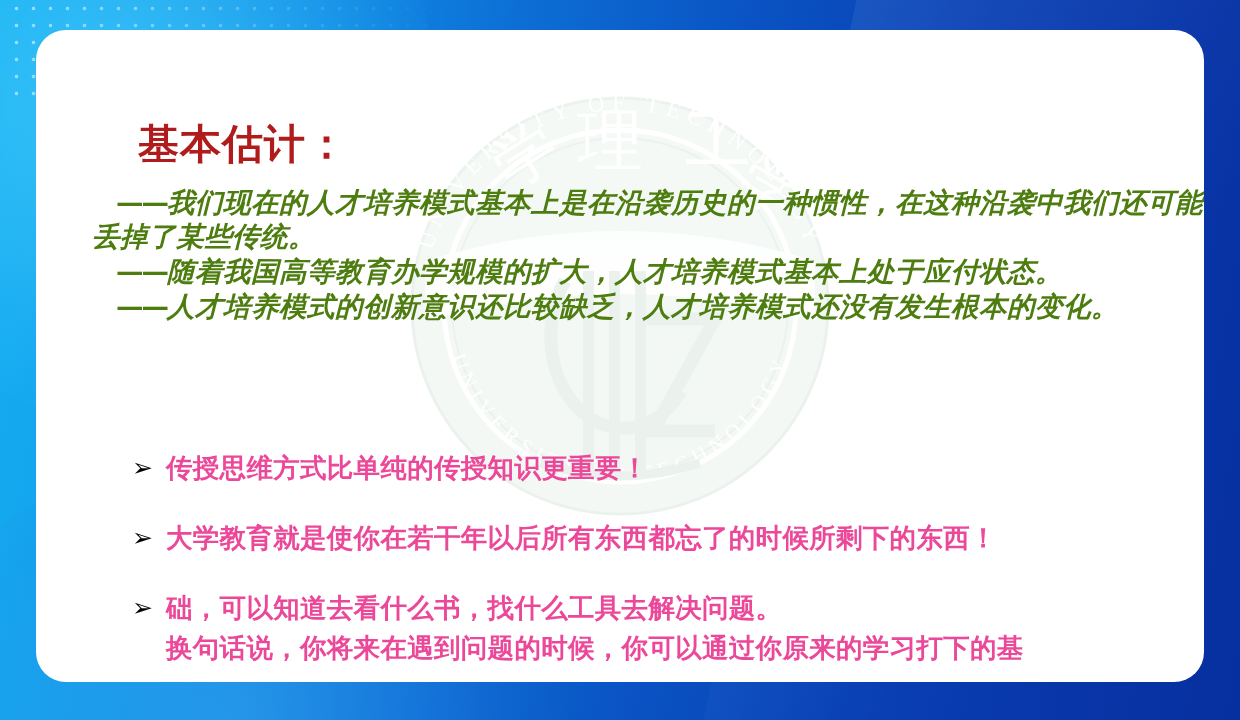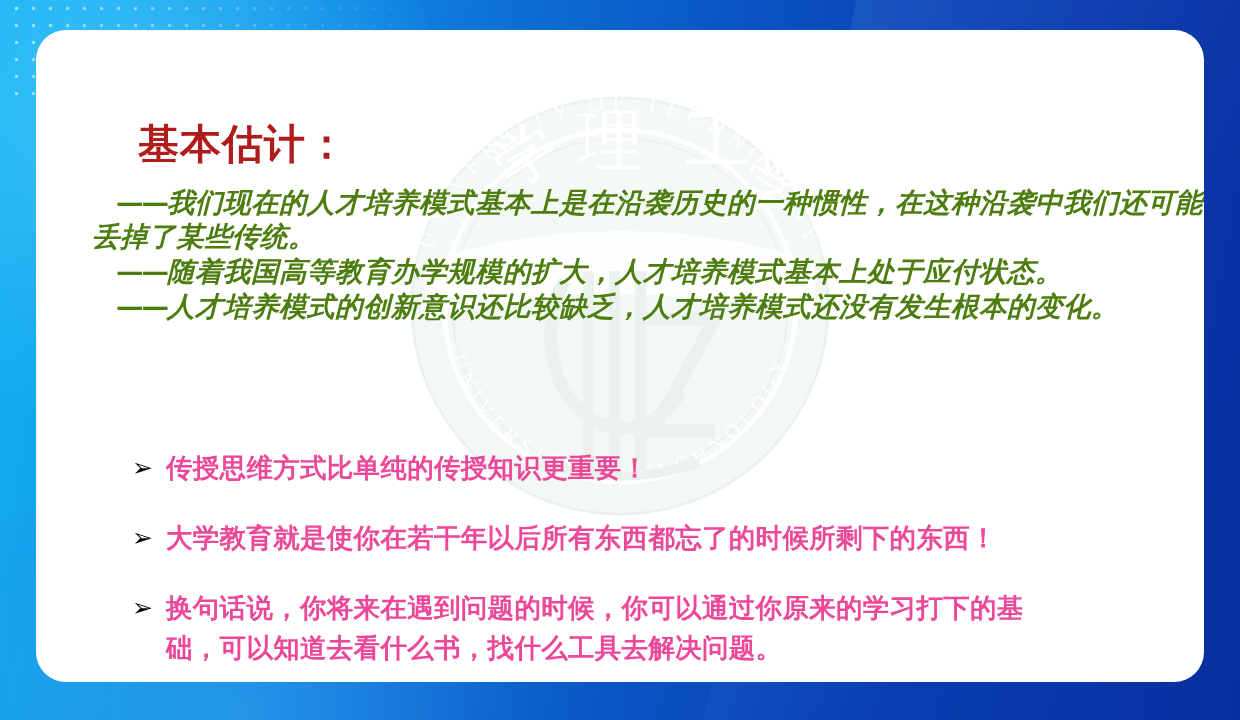--- a/index.html
+++ b/index.html
@@ -241,21 +241,21 @@
         <div class="bullet">
           <span class="bullet-marker">➢</span>
           <span class="bullet-text">
             <span class="ln">大学教育就是使你在若干年以后所有东西都忘了的时候所剩下的东西！</span>
           </span>
         </div>
 
         <div class="bullet tall">
           <span class="bullet-marker">➢</span>
           <span class="bullet-text">
+            <span class="ln">础，可以知道去看什么书，找什么工具去解决问题。</span>
             <span class="ln">换句话说，你将来在遇到问题的时候，你可以通过你原来的学习打下的基</span>
-            <span class="ln">础，可以知道去看什么书，找什么工具去解决问题。</span>
           </span>
         </div>
 
       </div>
     </div>
   </div>
 </div>
 
 </body></html>

